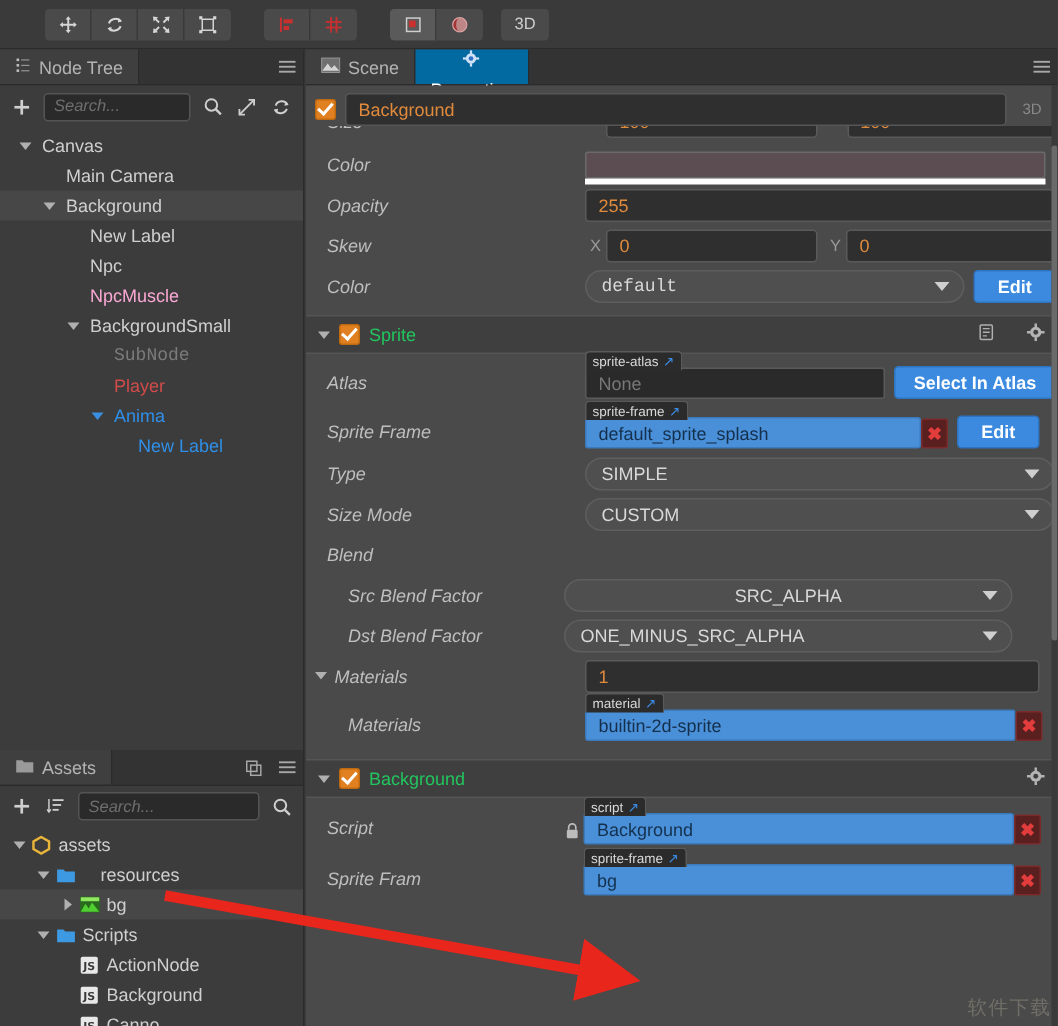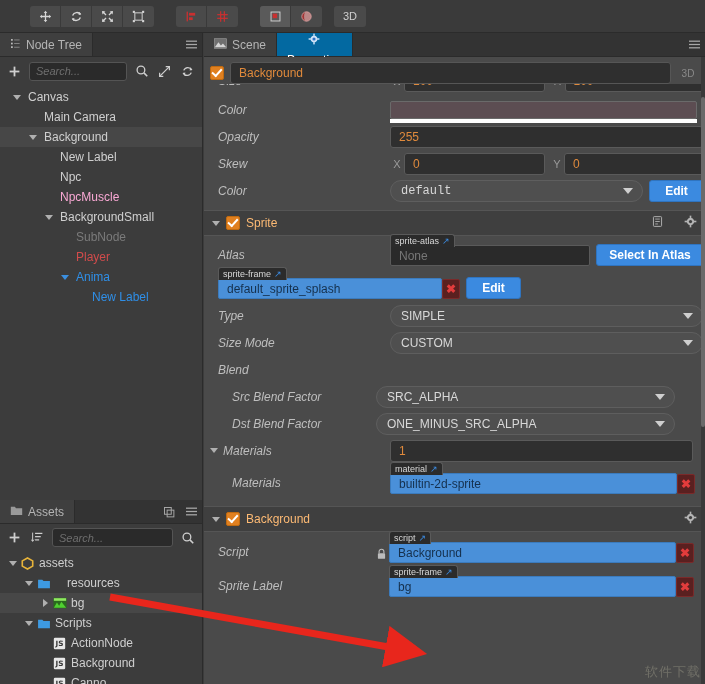--- a/index.html
+++ b/index.html
@@ -158,21 +158,21 @@
     background: #5a2020; border: 1px solid #7a2a2a; border-radius: 2px;
     width: 18px; height: 20px; display:flex; align-items:center; justify-content:center;
     color: #e23c3c; font-size: 12px; font-weight: bold; cursor: pointer; flex-shrink: 0;
   }
 
   .sec-header {
     height: 26px; display: flex; align-items: center; gap: 6px;
     padding: 0 8px 0 8px; background: #3f3f3f;
     border-top: 1px solid #555555; border-bottom: 1px solid #555555;
   }
-  .sec-header .title { color: #fdba74; font-size: 12px; }
+  .sec-header .title { color: #22c55e; font-size: 12px; }
   .sec-header .sp { flex: 1; }
 
   .asset-wrap { position: relative; }
   .asset-tag {
     position: absolute; top: -11px; left: 0;
     height: 13px; background: #2b2b2b; border: 1px solid #5a5a5a;
     border-bottom: none; border-radius: 3px 3px 0 0;
     display: flex; align-items: center; gap: 3px; padding: 0 4px;
     font-size: 9px; color: #d8d8d8; z-index: 3;
   }
@@ -365,21 +365,21 @@
           <span style="color: #f9a8d4; margin-left: 4px;">NpcMuscle</span>
         </div>
         <div class="tnode">
           <span class="tw" style="margin-left: 42px;">
             <span class="caret"></span>
           </span>
           <span style="color: rgb(207, 207, 207); margin-left: 4px;">BackgroundSmall</span>
         </div>
         <div class="tnode">
           <span class="tw" style="margin-left: 58px;"></span>
-          <span style="color: rgb(123, 123, 123); margin-left: 4px;">SubNode</span>
+          <span style="color: rgb(123, 123, 123); margin-left: 4px; font-family: Liberation Mono, monospace;">SubNode</span>
         </div>
         <div class="tnode">
           <span class="tw" style="margin-left: 58px;"></span>
           <span style="color: rgb(209, 75, 75); margin-left: 4px;">Player</span>
         </div>
         <div class="tnode">
           <span class="tw" style="margin-left: 58px;">
             <span class="caret blue"></span>
           </span>
           <span style="color: rgb(47, 143, 232); margin-left: 4px;">Anima</span>
@@ -650,20 +650,21 @@
             <span class="lnk">↗</span>
           </div>
           <div class="asset-dark">
             <span>None</span>
           </div>
         </div>
         <div class="btn-blue" style="width:108px; margin-left:6px;">Select In Atlas</div>
       </div>
 
       <div class="row" style="height:33px; align-items:flex-end; padding-bottom:3px;">
+        <div class="lbl lbl-w" style="padding-bottom:4px;">Sprite Frame</div>
         <div class="asset-wrap" style="width:242px; display:flex; align-items:center;">
           <div class="asset-tag">
             <span>sprite-frame</span>
             <span class="lnk">↗</span>
           </div>
           <div class="asset-blue">
             <span>default_sprite_splash</span>
           </div>
           <div class="btn-red">✖</div>
         </div>
@@ -686,21 +687,21 @@
         </div>
       </div>
 
 
       <div class="row">
         <div class="lbl lbl-w">Blend</div>
       </div>
 
       <div class="row">
         <div class="lbl lbl-w ind1">Src Blend Factor</div>
-        <div class="select" style="width:299px; margin-left:-14px;">
+        <div class="select" style="width:299px; margin-left:-14px;justify-content:center;">
           <span>SRC_ALPHA</span>
           <span class="arr"></span>
         </div>
       </div>
 
       <div class="row">
         <div class="lbl lbl-w ind1">Dst Blend Factor</div>
         <div class="select" style="width:299px; margin-left:-14px;">
           <span>ONE_MINUS_SRC_ALPHA</span>
           <span class="arr"></span>
@@ -762,21 +763,21 @@
             <span class="lnk">↗</span>
           </div>
           <div class="asset-blue">
             <span>Background</span>
           </div>
           <div class="btn-red">✖</div>
         </div>
       </div>
 
       <div class="row" style="height:34px; align-items:flex-end; padding-bottom:3px;">
-        <div class="lbl" style="width:171px; padding-bottom:4px;">Sprite Label</div>
+        <div class="lbl" style="width:171px; padding-bottom:4px;">Sprite Fram</div>
         <div class="asset-wrap" style="width:305px; display:flex; align-items:center;">
           <div class="asset-tag">
             <span>sprite-frame</span>
             <span class="lnk">↗</span>
           </div>
           <div class="asset-blue">
             <span>bg</span>
           </div>
           <div class="btn-red">✖</div>
         </div>

